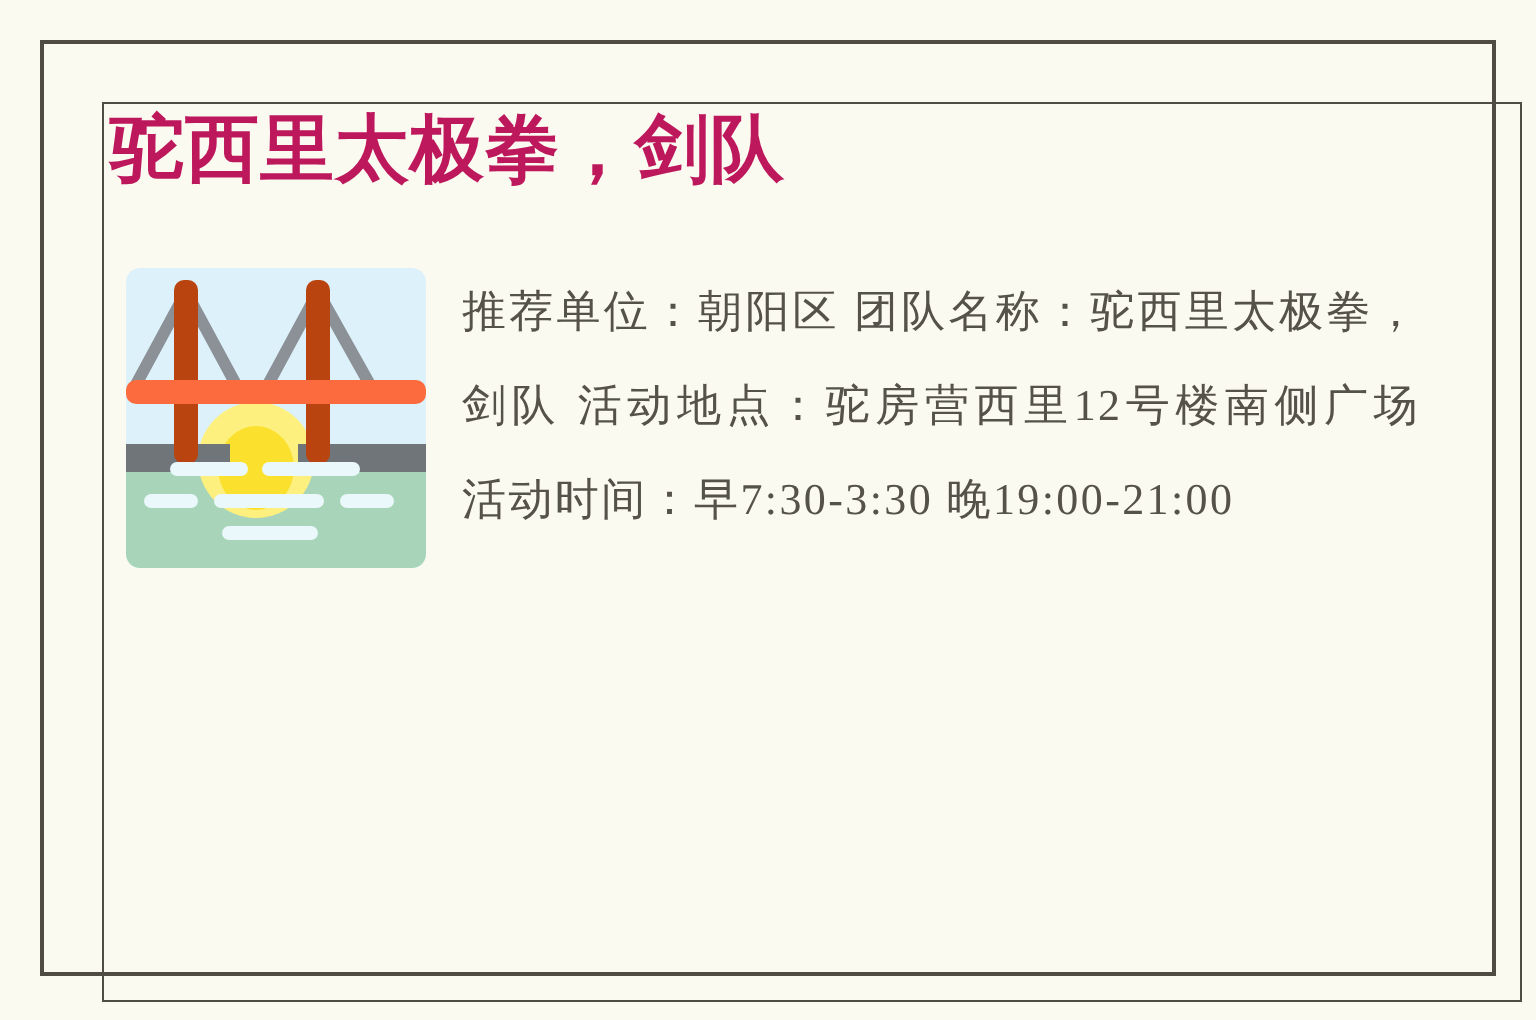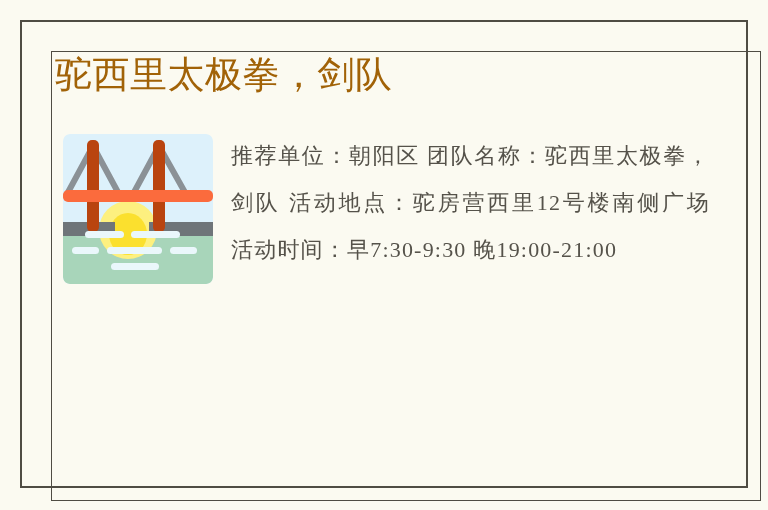--- a/index.html
+++ b/index.html
@@ -44,22 +44,22 @@
     top: 0;
     width: 768px;
     height: 510px;
     padding: 48px 58px 0 55px;
   }
 
   .page-title {
     font-family: "Liberation Sans", "DejaVu Sans", sans-serif;
     font-size: 37px;
     line-height: 54px;
-    font-weight: 400;
-    color: #a16207;
+    font-weight: 700;
+    color: #be185d;
     letter-spacing: 0.5px;
     white-space: nowrap;
   }
 
   .body-block {
     margin-top: 22px;
     position: relative;
     min-height: 270px;
   }
 
@@ -129,16 +129,16 @@
           <rect x="22" y="97" width="39" height="7" rx="3.5"></rect>
           <rect x="68" y="97" width="49" height="7" rx="3.5"></rect>
           <rect x="9" y="113" width="27" height="7" rx="3.5"></rect>
           <rect x="44" y="113" width="55" height="7" rx="3.5"></rect>
           <rect x="107" y="113" width="27" height="7" rx="3.5"></rect>
           <rect x="48" y="129" width="48" height="7" rx="3.5"></rect>
         </g>
       </svg>
     </div>
 
-    <p class="detail-text">推荐单位：朝阳区 团队名称：驼西里太极拳，剑队 活动地点：驼房营西里12号楼南侧广场　活动时间：早7:30-9:30 晚19:00-21:00</p>
+    <p class="detail-text">推荐单位：朝阳区 团队名称：驼西里太极拳，剑队 活动地点：驼房营西里12号楼南侧广场　活动时间：早7:30-3:30 晚19:00-21:00</p>
 
   </div>
 </div>
 
 </body></html>

